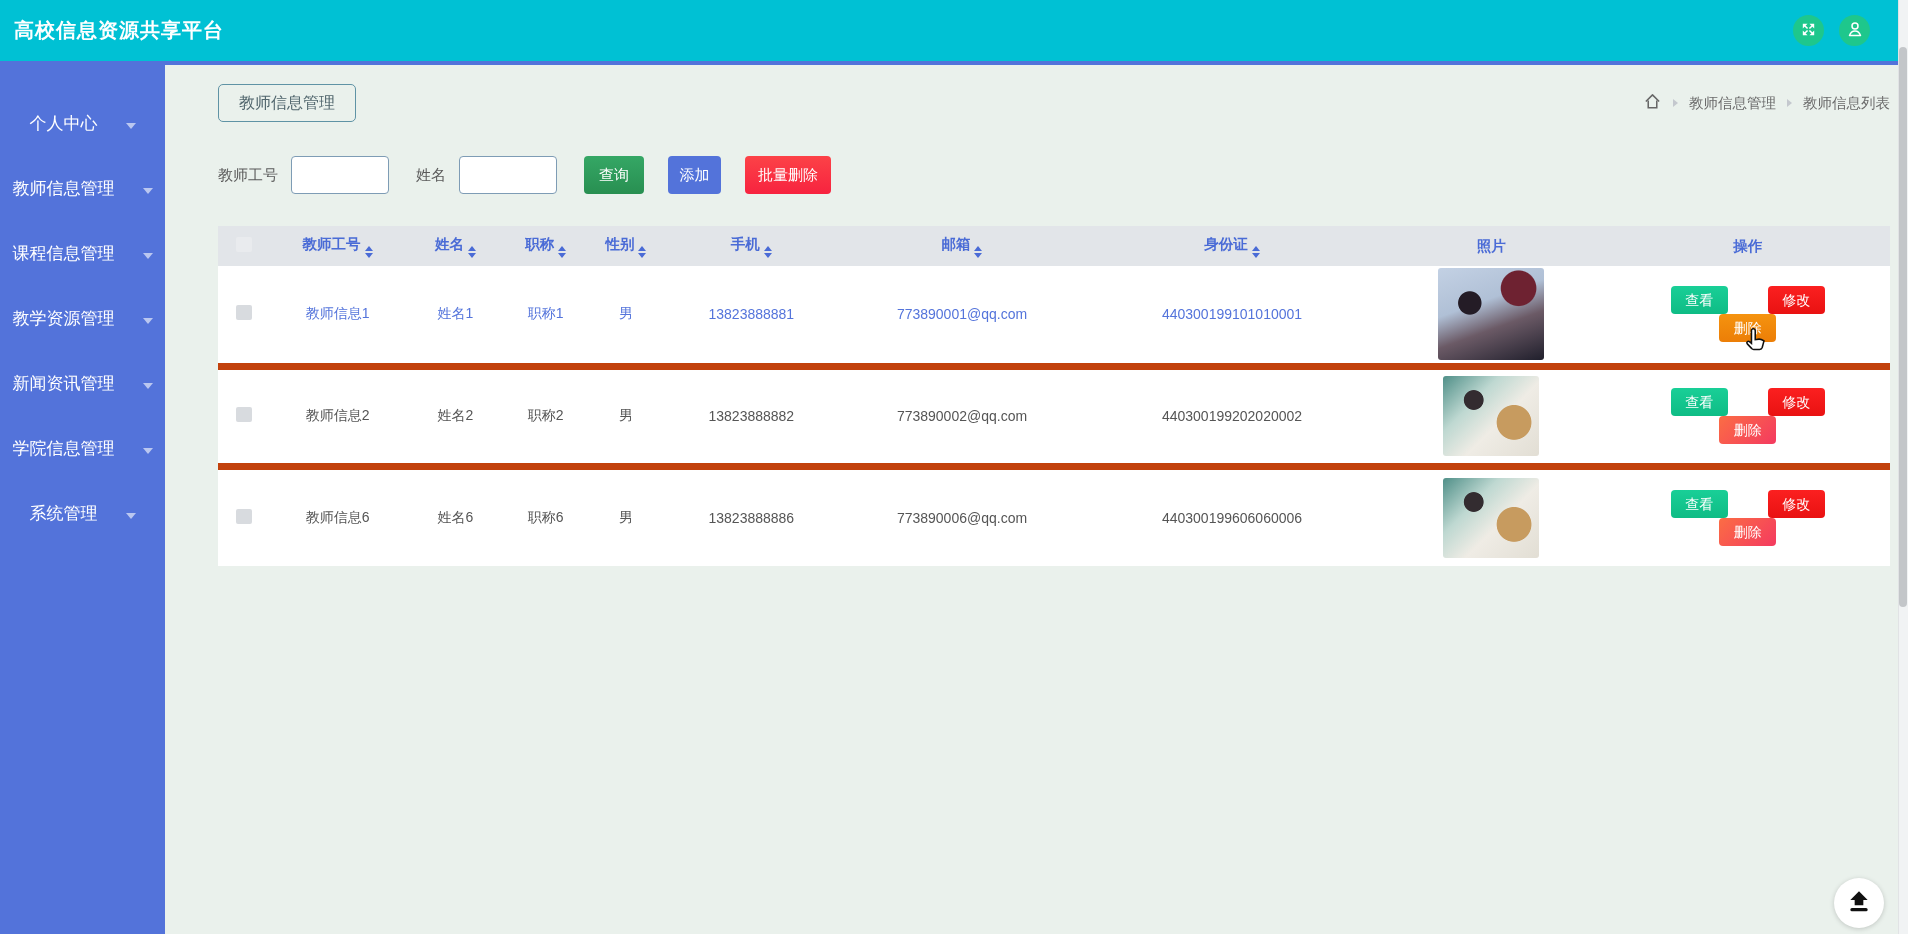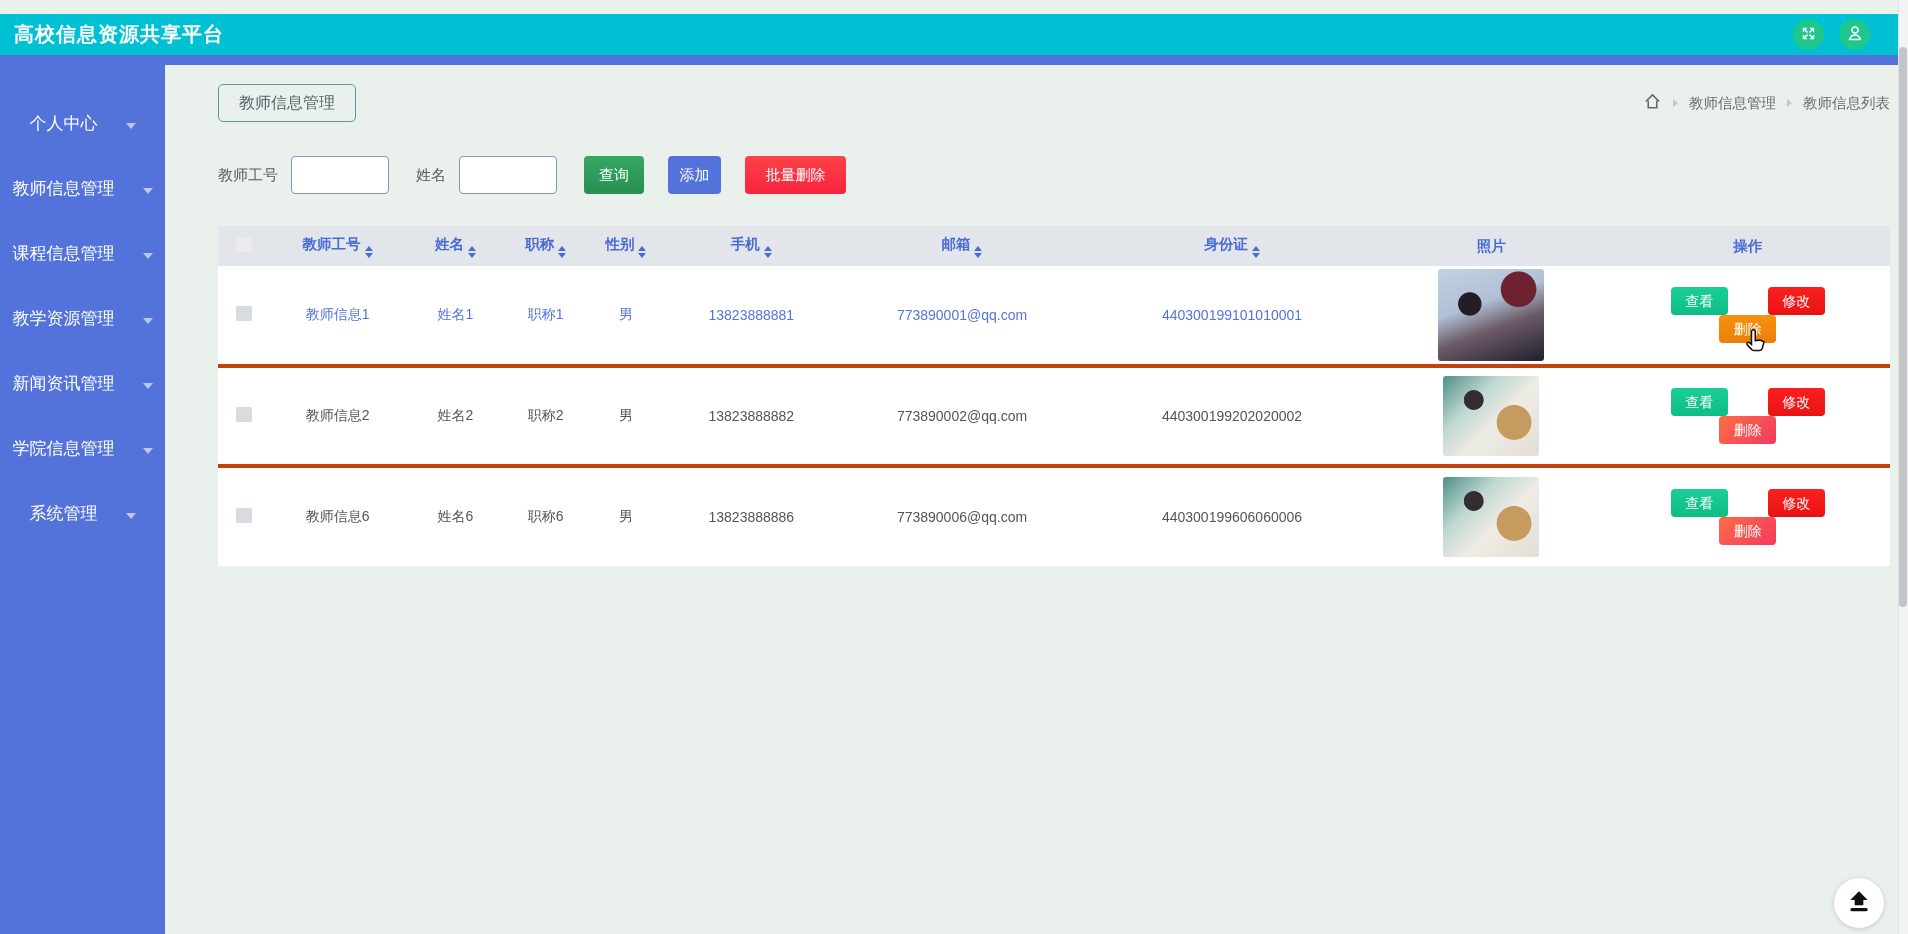--- a/index.html
+++ b/index.html
@@ -4,21 +4,21 @@
 <style>
   * { margin:0; padding:0; box-sizing:border-box; }
   html,body { width:1908px; height:934px; }
   body {
     position:relative; overflow:hidden;
     background:#eaf1ec;
     font-family:"Liberation Sans","DejaVu Sans",sans-serif;
     color:#555;
   }
   
-  .topbar { position:absolute; left:0; top:14px; right:0; height:41px; background:#00c1d4;
+  .topbar { position:absolute; left:0; top:0; right:0; height:61px; background:#00c1d4;
             display:flex; align-items:center; padding:0 38px 0 14px; z-index:5; }
   .topbar-title { color:#fff; font-size:20px; font-weight:bold; letter-spacing:1px; }
   .topbar-right { margin-left:auto; display:flex; align-items:center; gap:15px; }
   .circle-btn { width:31px; height:31px; border-radius:50%; background:#1ec78c; border:none;
                 display:flex; align-items:center; justify-content:center; cursor:pointer; }
   .blue-strip { position:absolute; left:0; top:47px; right:0; height:18px; background:#5373da; }
 
   
   .sidebar { position:absolute; left:0; top:65px; bottom:0; width:165px; background:#5373da; padding-top:26px; }
   .side-item { height:65px; display:flex; align-items:center; justify-content:center;
@@ -37,32 +37,32 @@
                border-left:5px solid #c4c8ce; }
 
   
   .search-row { margin-top:33px; display:flex; align-items:center; height:40px; }
   .s-label { font-size:15px; color:#5a5a5a; margin-right:13px; }
   .s-input { width:98px; height:38px; border:1px solid #7e9cb5; border-radius:4px; background:#fff; margin-right:27px;
              padding:0 8px; font-size:14px; }
   .btn { height:38px; border:none; border-radius:4px; color:#fff; font-size:15px; cursor:pointer; margin-right:24px; }
   .btn-query { width:60px; background:linear-gradient(180deg,#35a765,#288f51); }
   .btn-add   { width:53px; background:#5373da; }
-  .btn-batch { width:101px; background:linear-gradient(180deg,#fc4247,#f7233f); }
+  .btn-batch { width:86px; background:linear-gradient(180deg,#fc4247,#f7233f); }
 
   
   table { margin-top:31px; width:100%; border-collapse:collapse; table-layout:fixed; background:#fff; }
   thead tr { height:40px; background:#e2e5e9; }
   th { font-size:14.5px; color:#4a6bd6; font-weight:bold; text-align:center; }
   .sort { display:inline-flex; flex-direction:column; margin-left:4px; vertical-align:-2px; row-gap:2px; }
   .sort i { display:block; width:0; height:0; border-left:4px solid transparent; border-right:4px solid transparent; }
   .sort .up { border-bottom:5px solid #4a6bd6; }
   .sort .dn { border-top:5px solid #4a6bd6; }
   tbody tr { height:100px; background:#fff; }
-  tbody tr + tr { border-top:4px solid #c2410c; }
+  tbody tr + tr { border-top:7px solid #c2410c; }
   tbody tr.striped { background:#f8f9fa; }
   td { text-align:center; font-size:14px; color:#555; }
   tbody tr.hovered td { color:#5474db; }
   .cbx { display:inline-block; width:16px; height:15px; background:#d8dbdf; border-radius:2px; cursor:pointer; }
   .cbx-head { background:#e9ebee; }
   tr.striped .cbx { background:#d3d6db; }
 
   
   .photo { width:96px; height:80px; margin:0 auto; border-radius:3px; cursor:pointer; }
   tr.hovered .photo { width:106px; height:92px; }

